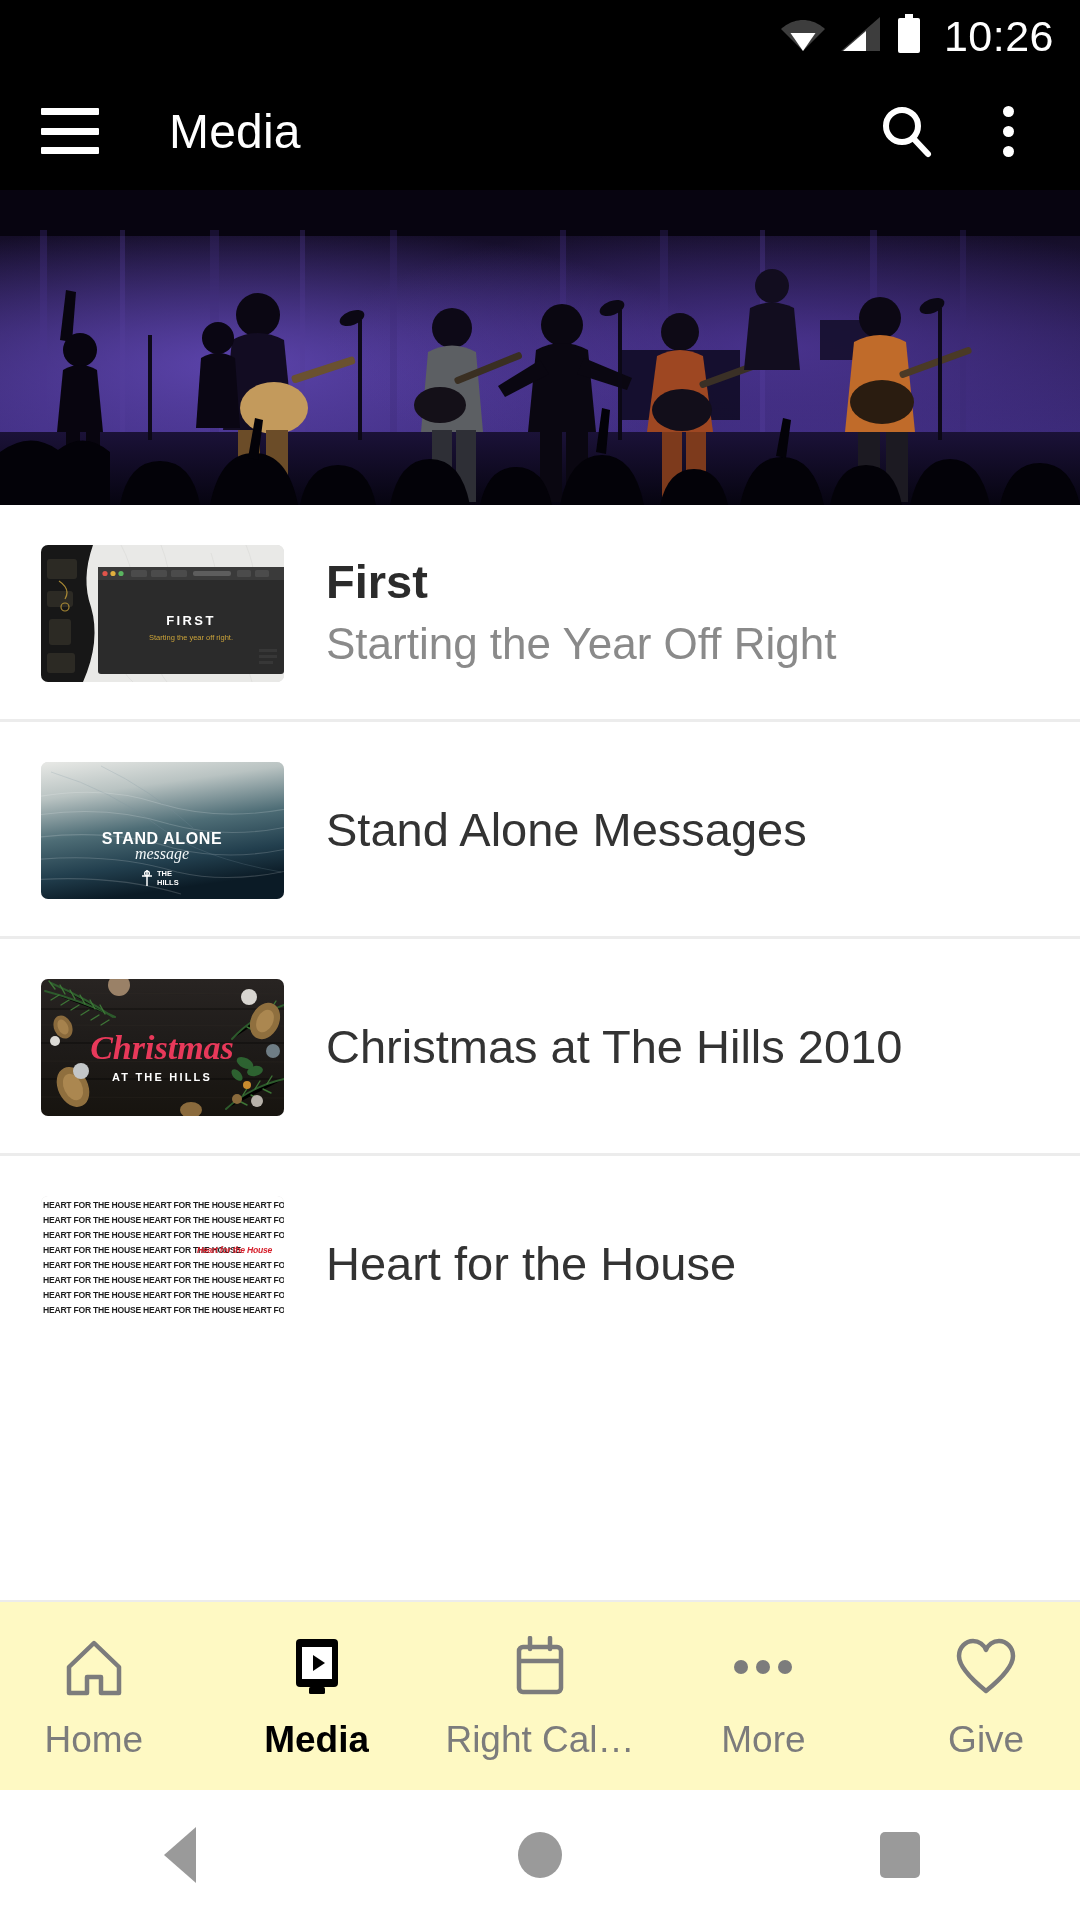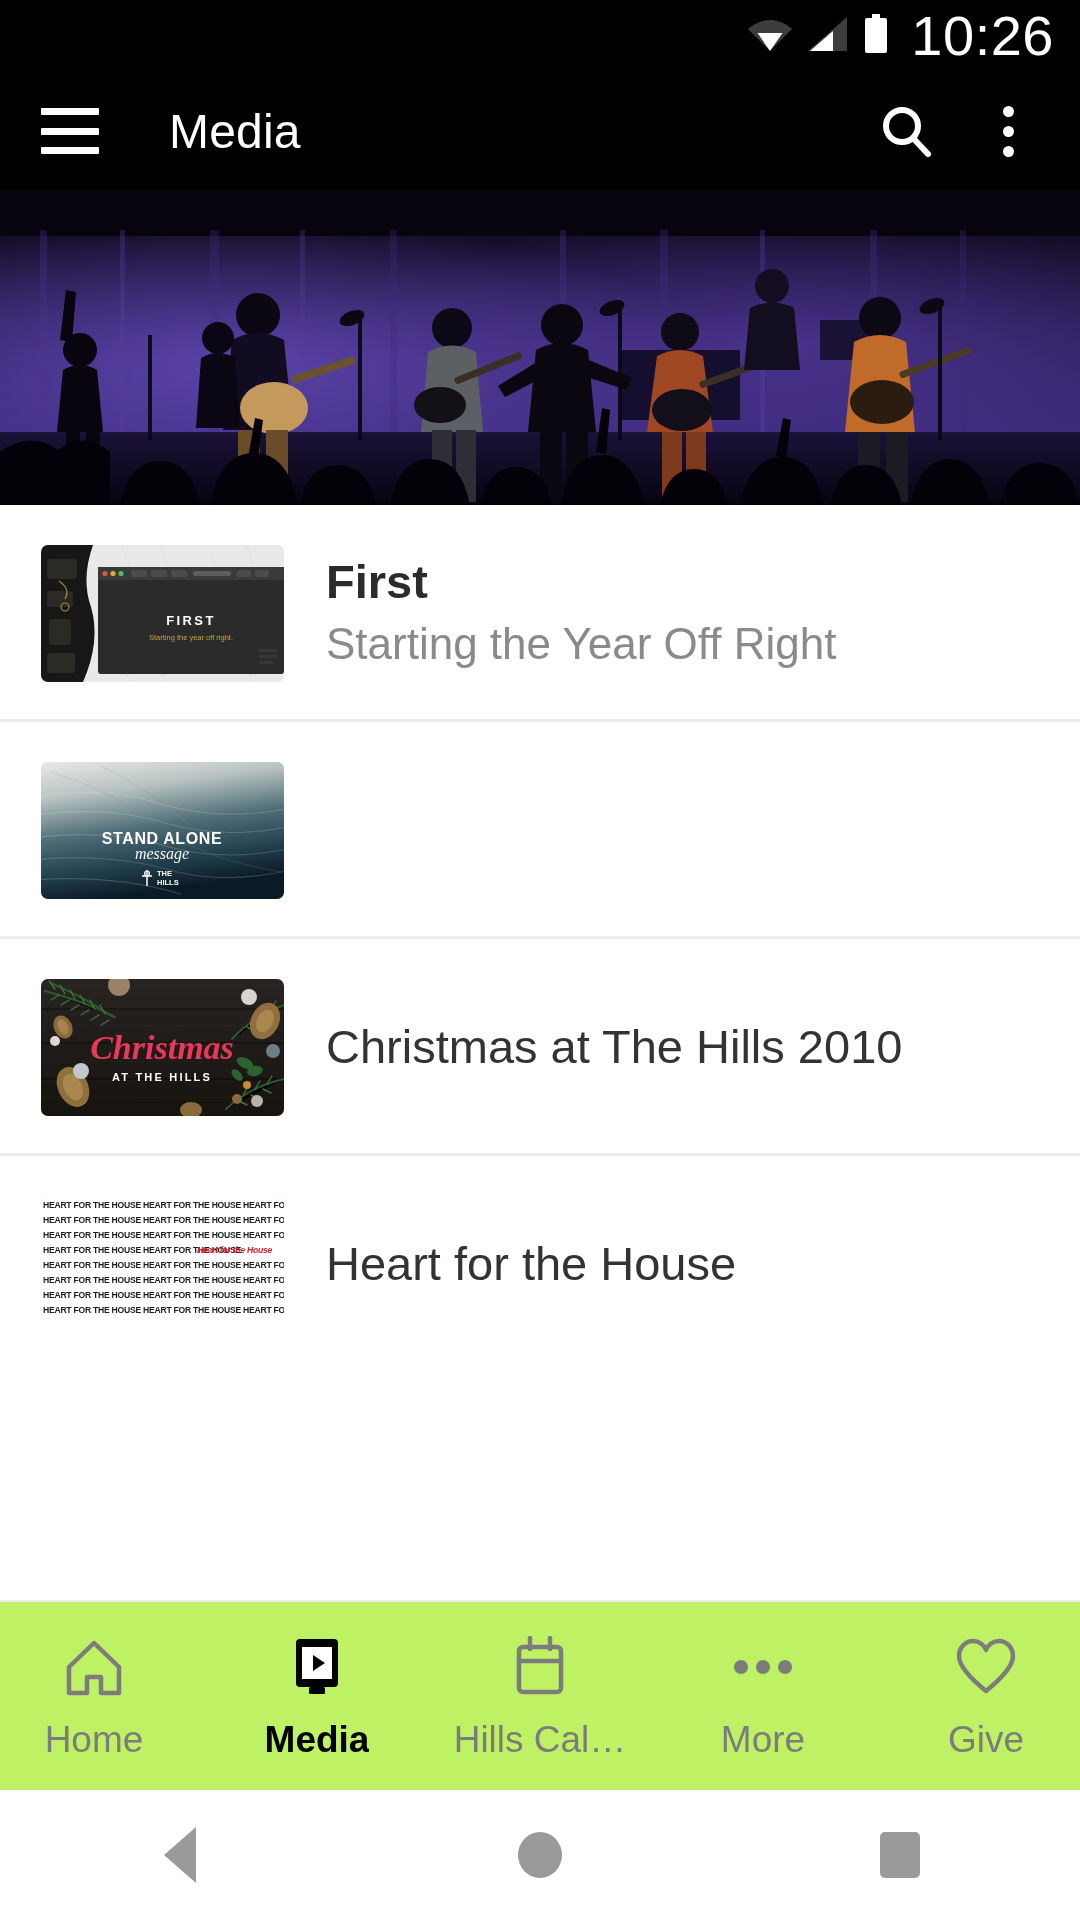--- a/index.html
+++ b/index.html
@@ -12,21 +12,21 @@
   }
 
   
   #status-bar {
     position:absolute; top:0; left:0; width:1080px; height:72px;
     background:#000; display:flex; align-items:center;
     justify-content:flex-end; padding-right:26px;
   }
   .sb-icon { margin-left:14px; display:block; }
   #status-clock {
-    color:#fff; font-size:56px; letter-spacing:0.5px;
+    color:#fff; font-size:43px; letter-spacing:0.5px;
     margin-left:22px; font-weight:400; line-height:1;
   }
 
   
   #app-bar {
     position:absolute; top:72px; left:0; width:1080px; height:118px;
     background:#000; display:flex; align-items:center;
   }
   #hamburger-button {
     width:58px; height:46px; margin-left:41px;
@@ -72,21 +72,21 @@
   }
   .thumb-wrap svg { display:block; width:243px; height:137px; }
   .row-text { margin-left:42px; display:flex; flex-direction:column; justify-content:center; }
   .row-title { font-size:47px; color:#333333; line-height:1.12; white-space:nowrap; }
   .row-title.bold { font-weight:bold; color:#2b2b2b; }
   .row-sub { font-size:44px; color:#8a8a8a; line-height:1.25; margin-top:7px; white-space:nowrap; }
 
   
   #bottom-nav {
     position:absolute; bottom:130px; left:0; width:1080px; height:190px;
-    background:#bef264; display:flex; align-items:center;
+    background:#fef9c3; display:flex; align-items:center;
     border-top:2px solid #ececec;
     gap:35px;
   }
   .nav-item {
     flex:1; height:100%; display:flex; flex-direction:column;
     align-items:center; justify-content:center; gap:16px; cursor:pointer;
   }
   .nav-icon { height:72px; display:flex; align-items:center; justify-content:center; }
   .nav-label { font-size:37px; color:#7c7c7c; max-width:210px; text-align:center;
     white-space:nowrap; overflow:hidden; }
@@ -372,20 +372,23 @@
         <text x="121" y="97" fill="#f2f6f7" font-family="'Liberation Serif',serif" font-size="16" font-style="italic" text-anchor="middle">message</text>
         <g transform="translate(100,110)">
           <line x1="6" y1="-2" x2="6" y2="14" stroke="#ffffff" stroke-width="1.5"></line>
           <line x1="1" y1="4" x2="11" y2="4" stroke="#ffffff" stroke-width="1.5"></line>
           <circle cx="6" cy="1.5" r="2.4" fill="none" stroke="#ffffff" stroke-width="1.3"></circle>
           <text x="16" y="4" fill="#ffffff" font-family="'Liberation Sans',sans-serif" font-size="7.5" font-weight="bold">THE</text>
           <text x="16" y="13" fill="#ffffff" font-family="'Liberation Sans',sans-serif" font-size="7.5" font-weight="bold">HILLS</text>
         </g>
       </svg>
     </div>
+    <div class="row-text">
+      <div class="row-title">Stand Alone Messages</div>
+    </div>
     <div class="row-divider"></div>
   </div>
 
   <div class="media-row">
     <div class="thumb-wrap">
       <svg viewBox="0 0 243 137" preserveAspectRatio="none">
         <defs>
           <linearGradient id="woodG" x1="0" y1="0" x2="0" y2="1">
             <stop offset="0%" stop-color="#282422"></stop>
             <stop offset="50%" stop-color="#1e1b19"></stop>
@@ -529,21 +532,21 @@
 
   <div class="nav-item">
     <div class="nav-icon">
       <svg width="58" height="62" viewBox="0 0 58 62">
         <rect x="8" y="11" width="42" height="45" rx="4" fill="none" stroke="#7c7c7c" stroke-width="4.5"></rect>
         <line x1="8" y1="25" x2="50" y2="25" stroke="#7c7c7c" stroke-width="4.5"></line>
         <line x1="19" y1="2" x2="19" y2="13" stroke="#7c7c7c" stroke-width="4.5" stroke-linecap="round"></line>
         <line x1="39" y1="2" x2="39" y2="13" stroke="#7c7c7c" stroke-width="4.5" stroke-linecap="round"></line>
       </svg>
     </div>
-    <div class="nav-label">Hills Cal…</div>
+    <div class="nav-label">Right Cal…</div>
   </div>
 
   <div class="nav-item">
     <div class="nav-icon">
       <svg width="64" height="24" viewBox="0 0 64 24">
         <circle cx="10" cy="12" r="7" fill="#7c7c7c"></circle>
         <circle cx="32" cy="12" r="7" fill="#7c7c7c"></circle>
         <circle cx="54" cy="12" r="7" fill="#7c7c7c"></circle>
       </svg>
     </div>

